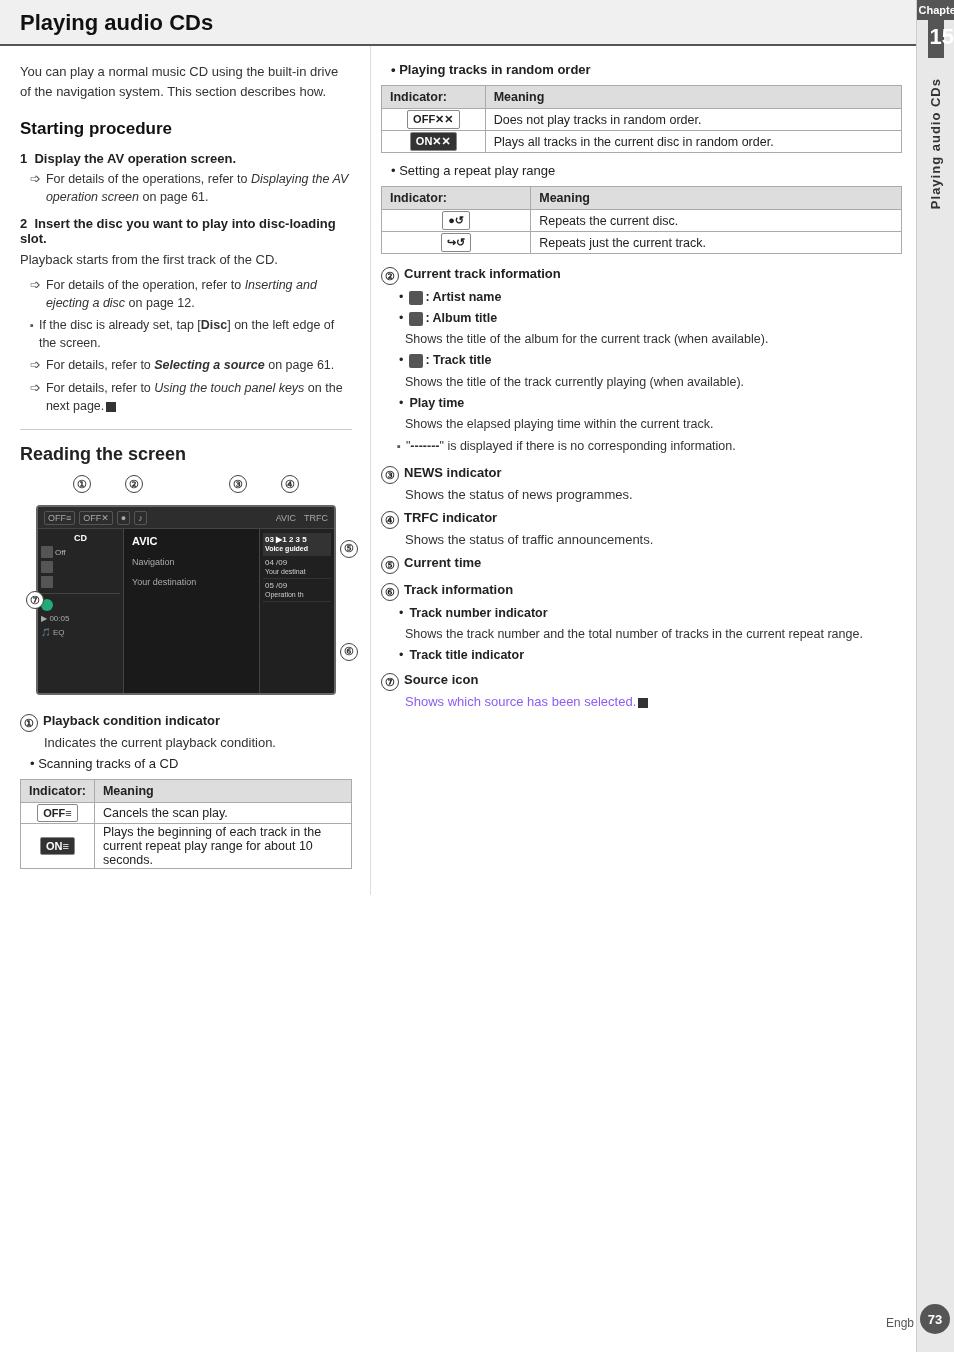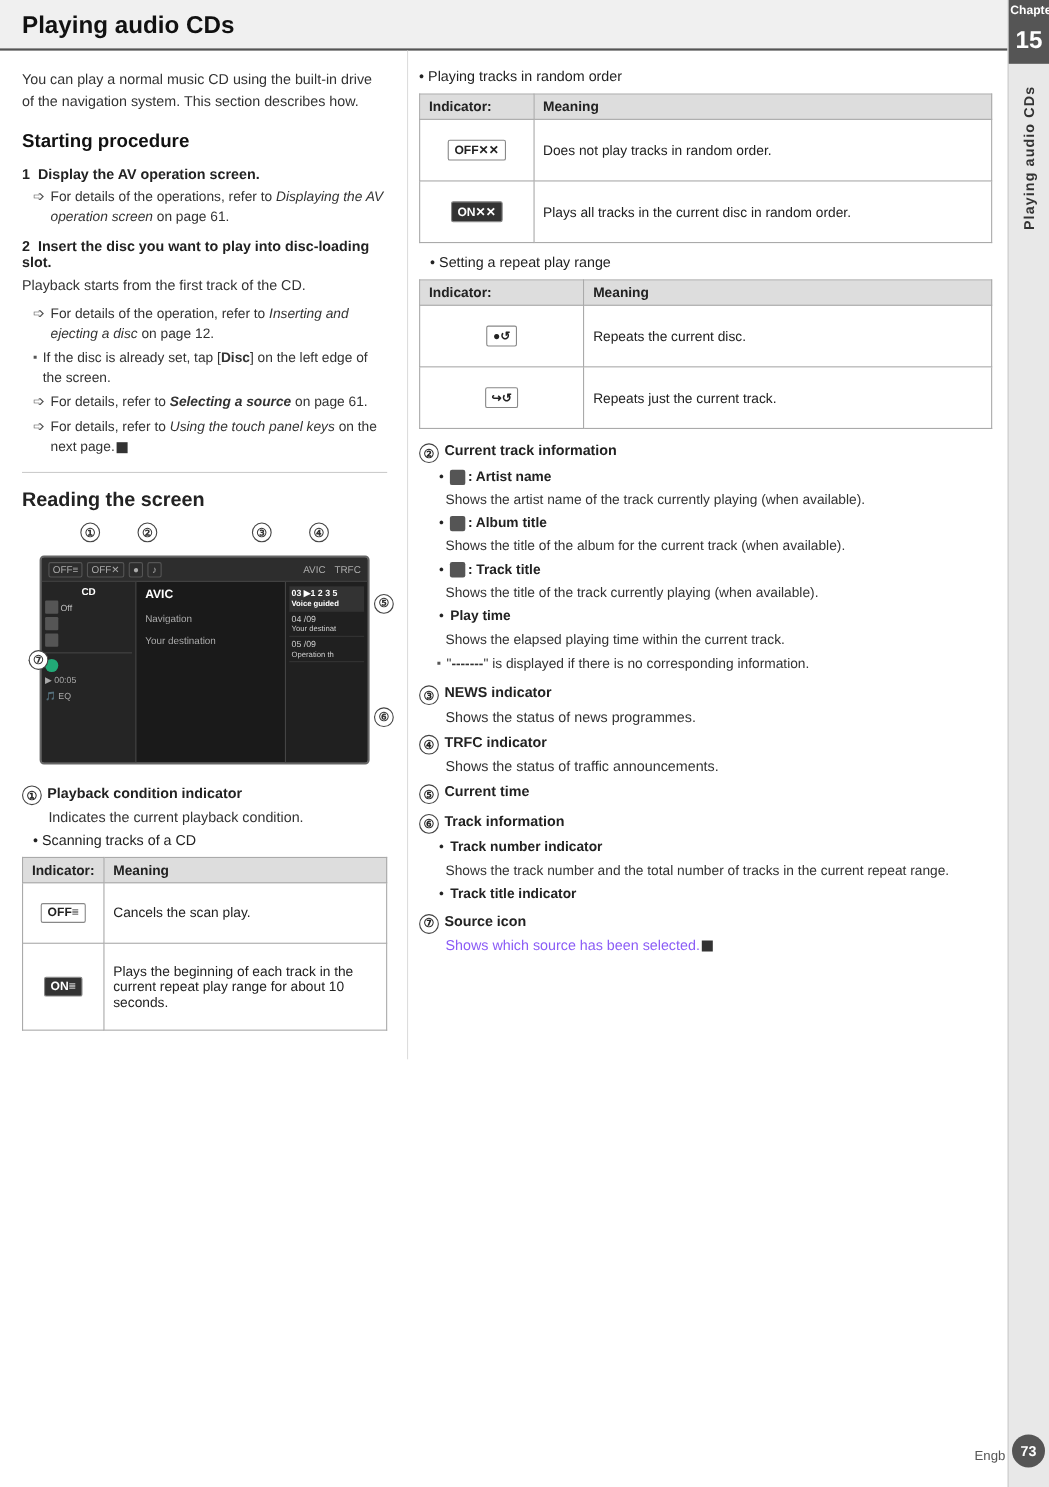--- a/index.html
+++ b/index.html
@@ -35,21 +35,21 @@
       width: 38px;
       padding: 4px 2px;
       text-align: center;
       margin-top: 0;
     }
     .chapter-number {
       background: #555;
       color: #fff;
       font-size: 22px;
       font-weight: bold;
-      width: 38px;
+      width: 16px;
       text-align: center;
       padding: 4px 2px 8px 2px;
     }
     .sidebar-rotated-text {
       writing-mode: vertical-rl;
       transform: rotate(180deg);
       font-size: 13px;
       font-weight: bold;
       color: #333;
       margin-top: 20px;
@@ -202,21 +202,21 @@
     }
     .indicator-table th {
       background: #ddd;
       border: 1px solid #aaa;
       padding: 4px 8px;
       text-align: left;
       font-weight: bold;
     }
     .indicator-table td {
       border: 1px solid #aaa;
-      padding: 18px 8px;
+      padding: 1px 8px;
       vertical-align: middle;
     }
     .indicator-cell {
       font-weight: bold;
       font-size: 12px;
       white-space: nowrap;
       text-align: center;
       min-width: 65px;
     }
     .ind-off {
@@ -565,21 +565,21 @@
             <td class="indicator-cell"><span class="ind-on">ON≡</span></td>
             <td>Plays the beginning of each track in the current repeat play range for about 10 seconds.</td>
           </tr>
         </tbody>
       </table>
 
     </div>
 
     <div class="right-column">
 
-      <div style="font-size:13px; margin-bottom:4px;">
+      <div style="margin-left:10px; font-size:13px; margin-bottom:4px;font-weight:bold;">
         <span>•&nbsp;</span><span>Playing tracks in random order</span>
       </div>
       <table class="indicator-table">
         <thead>
           <tr>
             <th>Indicator:</th>
             <th>Meaning</th>
           </tr>
         </thead>
         <tbody>
@@ -618,21 +618,20 @@
 
       <div class="circled-section" style="margin-top:12px;">
         <span class="circle-num">②</span>
         <span class="section-label">Current track information</span>
       </div>
 
       <div class="sub-bullet">
         <span class="dot">•</span>
         <span><span style="display:inline-block;width:14px;height:14px;background:#555;border-radius:2px;vertical-align:middle;margin-right:2px;"></span><strong>: Artist name</strong></span>
       </div>
-      <div class="sub-bullet-text">Shows the artist name of the track currently playing (when available).</div>
 
       <div class="sub-bullet">
         <span class="dot">•</span>
         <span><span style="display:inline-block;width:14px;height:14px;background:#555;border-radius:2px;vertical-align:middle;margin-right:2px;"></span><strong>: Album title</strong></span>
       </div>
       <div class="sub-bullet-text">Shows the title of the album for the current track (when available).</div>
 
       <div class="sub-bullet">
         <span class="dot">•</span>
         <span><span style="display:inline-block;width:14px;height:14px;background:#555;border-radius:2px;vertical-align:middle;margin-right:2px;"></span><strong>: Track title</strong></span>

